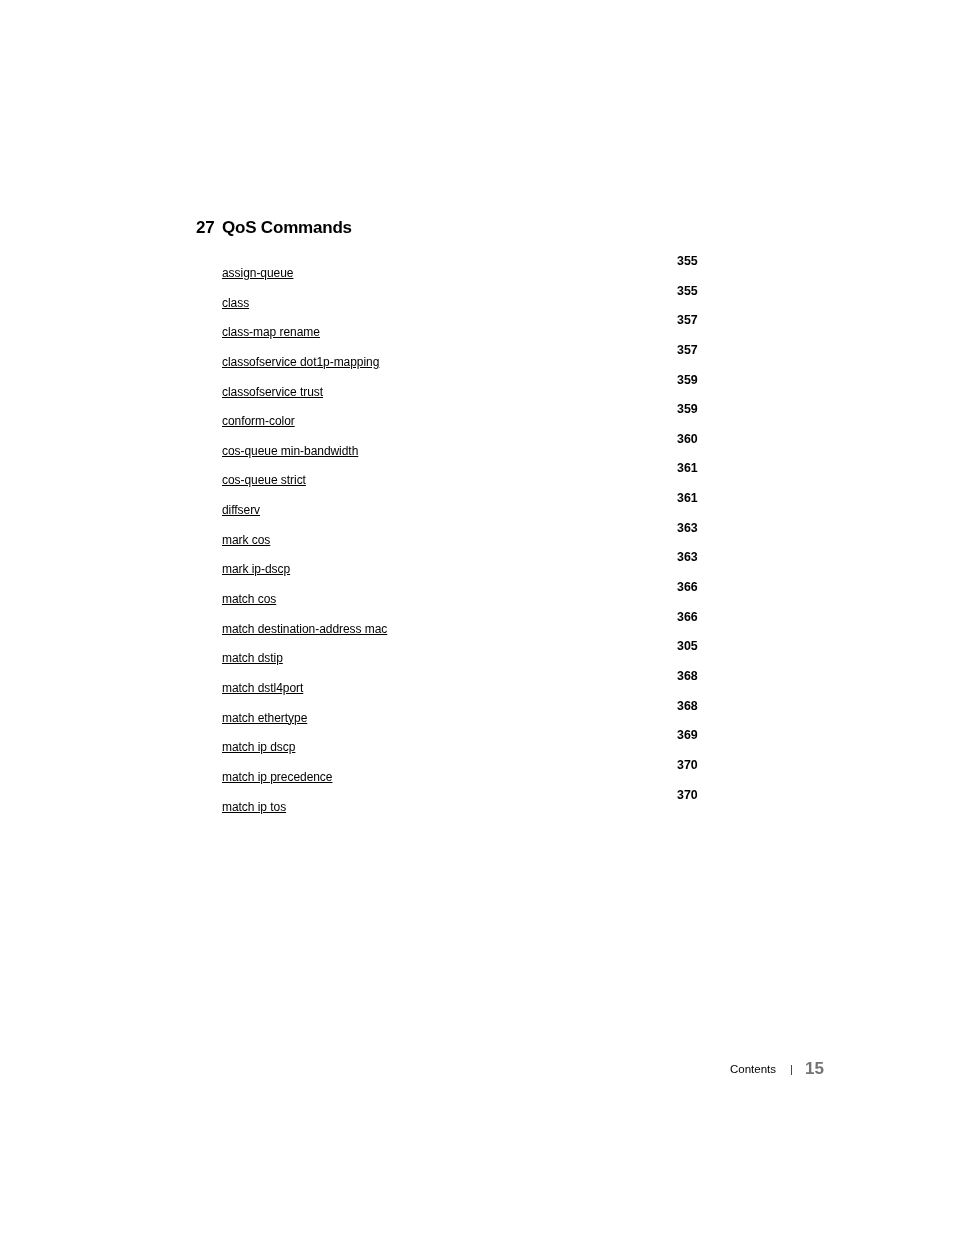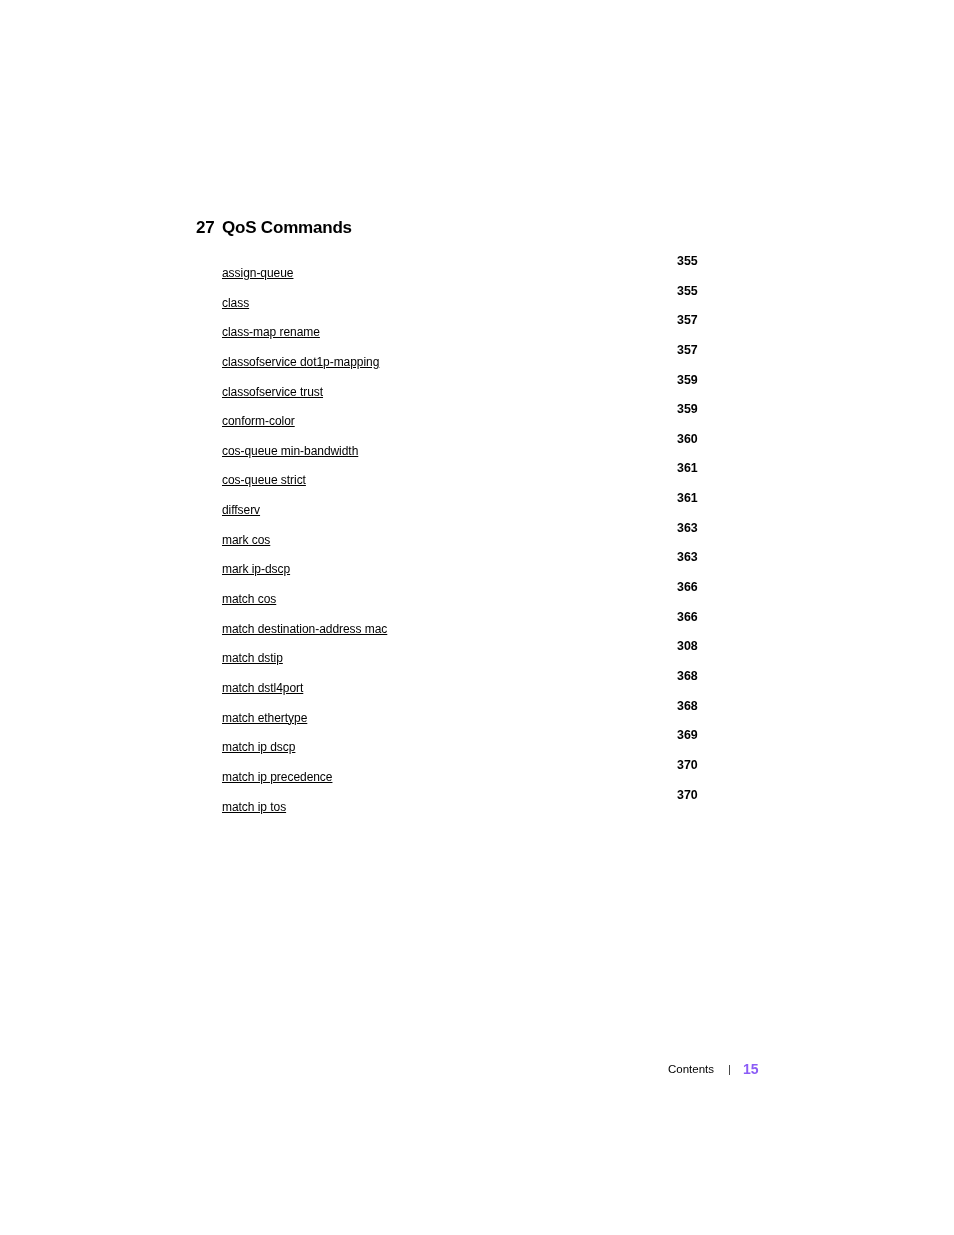--- a/index.html
+++ b/index.html
@@ -78,43 +78,43 @@
     top: 0;
     font-size: 12.4px;
     line-height: 15px;
     font-weight: bold;
     color: #000000;
   }
 
   
   .footer {
     position: absolute;
-    left: 668px;
+    left: 730px;
     top: 1062px;
     display: flex;
     align-items: flex-start;
     white-space: nowrap;
   }
   .footer-label {
     font-size: 11.5px;
     line-height: 14px;
     color: #000000;
   }
   .footer-separator {
     display: inline-block;
     margin: 0 12px 0 14px;
     font-size: 11.5px;
     line-height: 14px;
     color: #3a3a3a;
   }
   .footer-page {
-    font-size: 14px;
+    font-size: 17px;
     line-height: 14px;
     font-weight: bold;
-    color: #8b5cf6;
+    color: #737373;
   }
 </style>
 </head>
 <body>
 
 <div class="page">
 
   <div class="chapter-heading">
     <span class="chapter-number">27</span>
     <span class="chapter-title">QoS Commands</span>
@@ -168,21 +168,21 @@
       <div class="toc-row">
         <span class="toc-entry-label">match cos</span>
         <span class="toc-entry-page">366</span>
       </div>
       <div class="toc-row">
         <span class="toc-entry-label">match destination-address mac</span>
         <span class="toc-entry-page">366</span>
       </div>
       <div class="toc-row">
         <span class="toc-entry-label">match dstip</span>
-        <span class="toc-entry-page">308</span>
+        <span class="toc-entry-page">305</span>
       </div>
       <div class="toc-row">
         <span class="toc-entry-label">match dstl4port</span>
         <span class="toc-entry-page">368</span>
       </div>
       <div class="toc-row">
         <span class="toc-entry-label">match ethertype</span>
         <span class="toc-entry-page">368</span>
       </div>
       <div class="toc-row">

